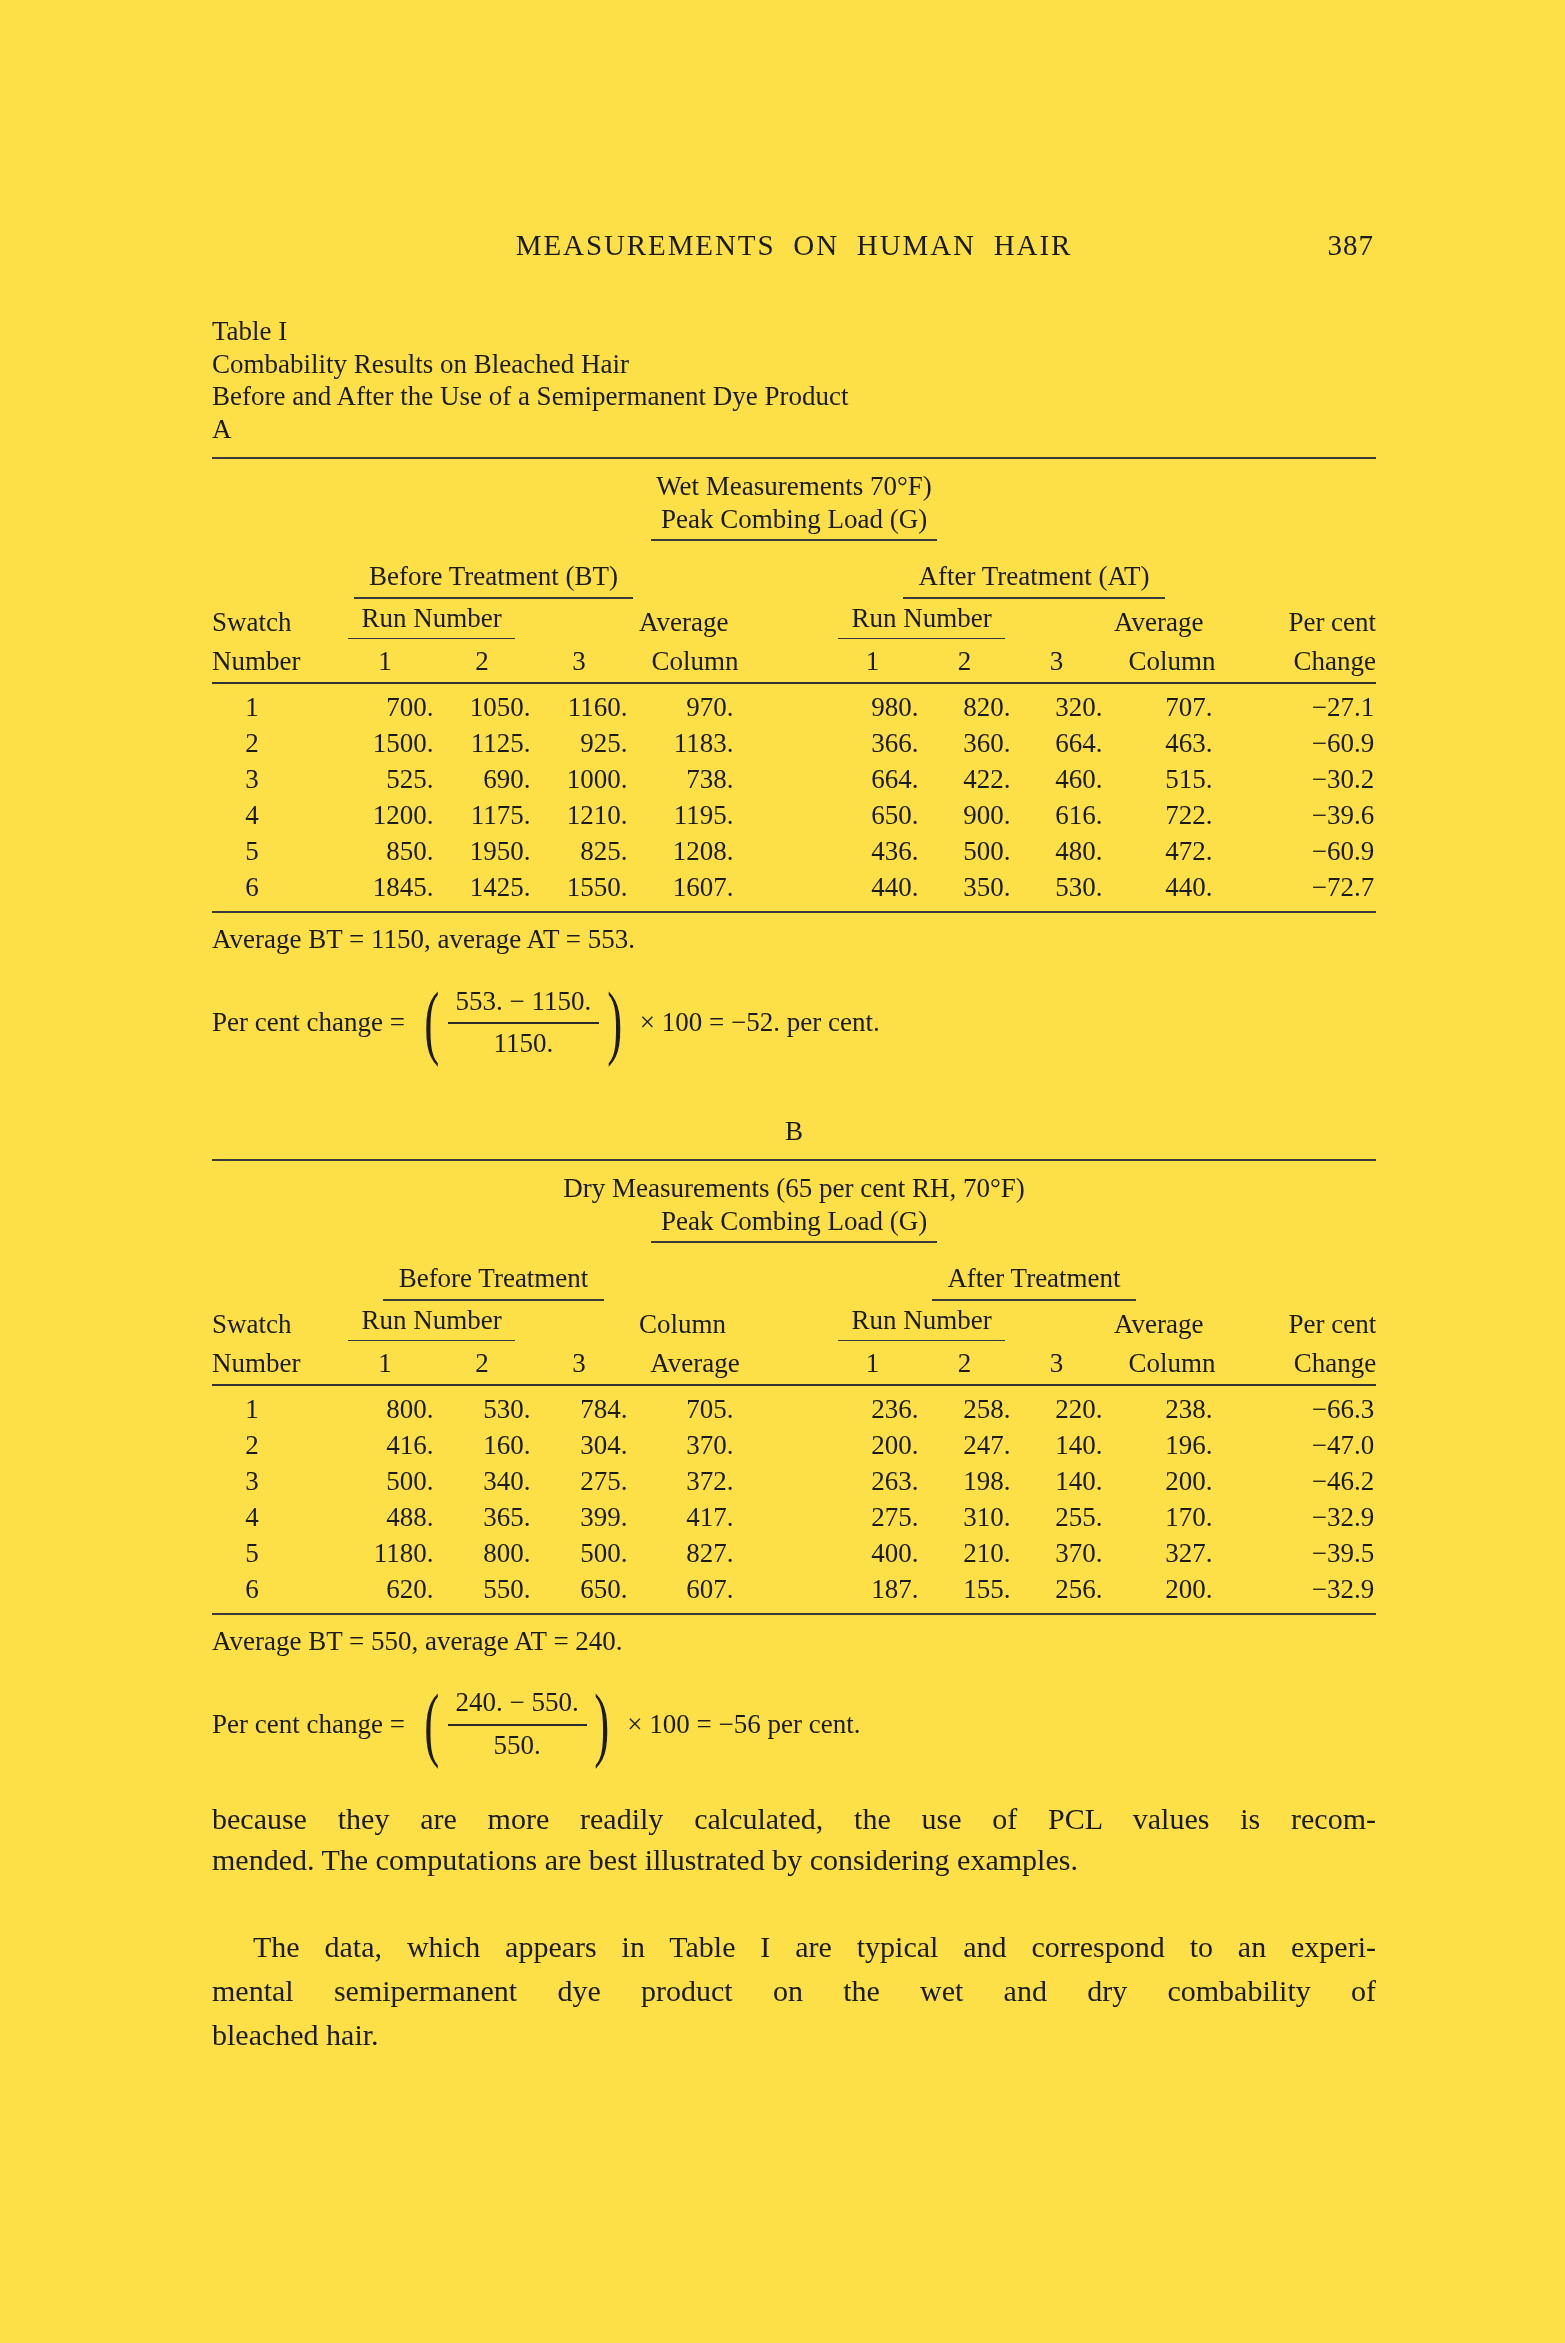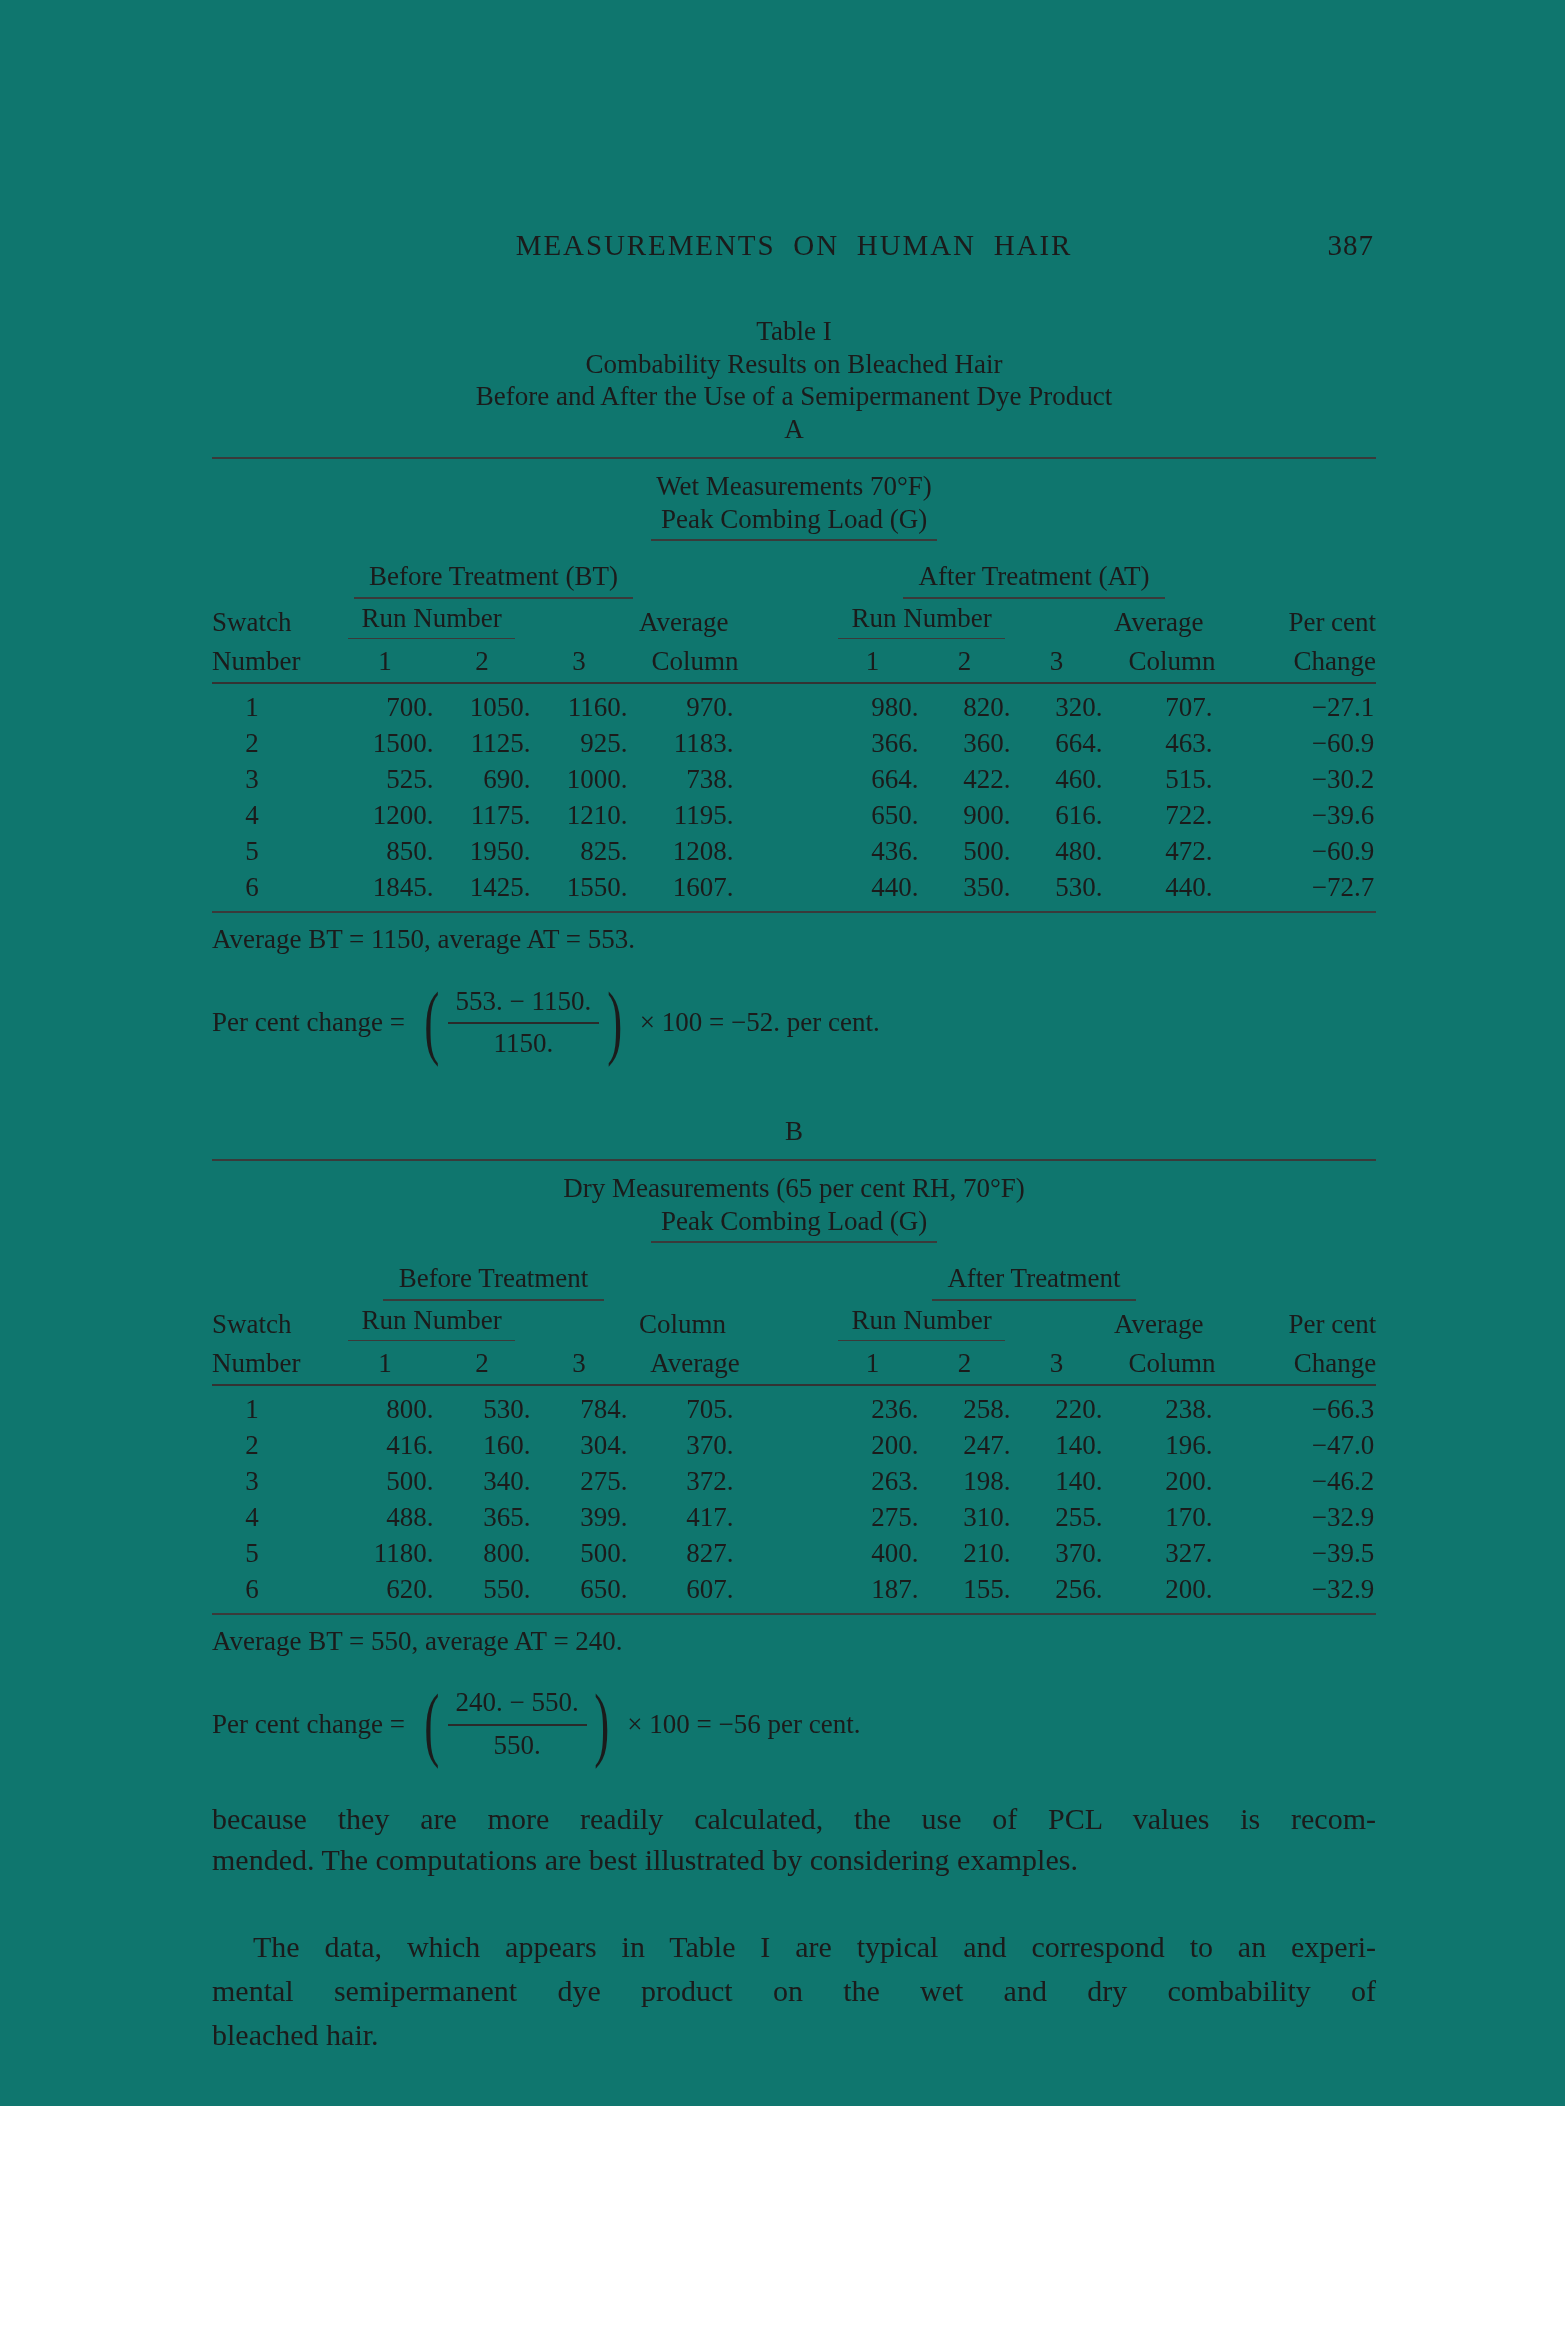--- a/index.html
+++ b/index.html
@@ -2,29 +2,29 @@
 <html><head>
 <meta charset="utf-8">
 <style>
   html, body { margin: 0; padding: 0; }
   body {
     width: 1565px; height: 2343px;
     background: #ffffff;
     font-family: "Liberation Serif", "DejaVu Serif", serif;
     color: #1b1b1b;
   }
-  .sheet { position: relative; width: 1565px; height: 2106px; background: #0f766e; overflow: hidden; }
+  .sheet { position: relative; width: 1565px; height: 2343px; background: #fde047; overflow: hidden; }
   .content { margin-left: 212px; width: 1164px; padding-top: 229px; }
 
   
   .running-head { position: relative; text-align: center; font-size: 29px; letter-spacing: 1.9px; word-spacing: 8.7px; height: 37px; }
   .page-num { position: absolute; right: 1.9px; top: 0; letter-spacing: 1px; word-spacing: normal; }
 
   
-  .caption { text-align: center; font-size: 27px; line-height: 32.5px; margin-top: 49px; }
+  .caption { text-align: left; font-size: 27px; line-height: 32.5px; margin-top: 49px; }
 
   
   table.datatable {
     border-collapse: collapse; table-layout: fixed; width: 1164px;
     border-top: 2.9px solid #3a3a3a; border-bottom: 2.9px solid #3a3a3a;
     margin-top: 11.6px;
   }
   .datatable th, .datatable td {
     font-weight: normal; padding: 0; vertical-align: bottom;
     font-size: 27px; line-height: 33px; overflow: visible; white-space: nowrap;

